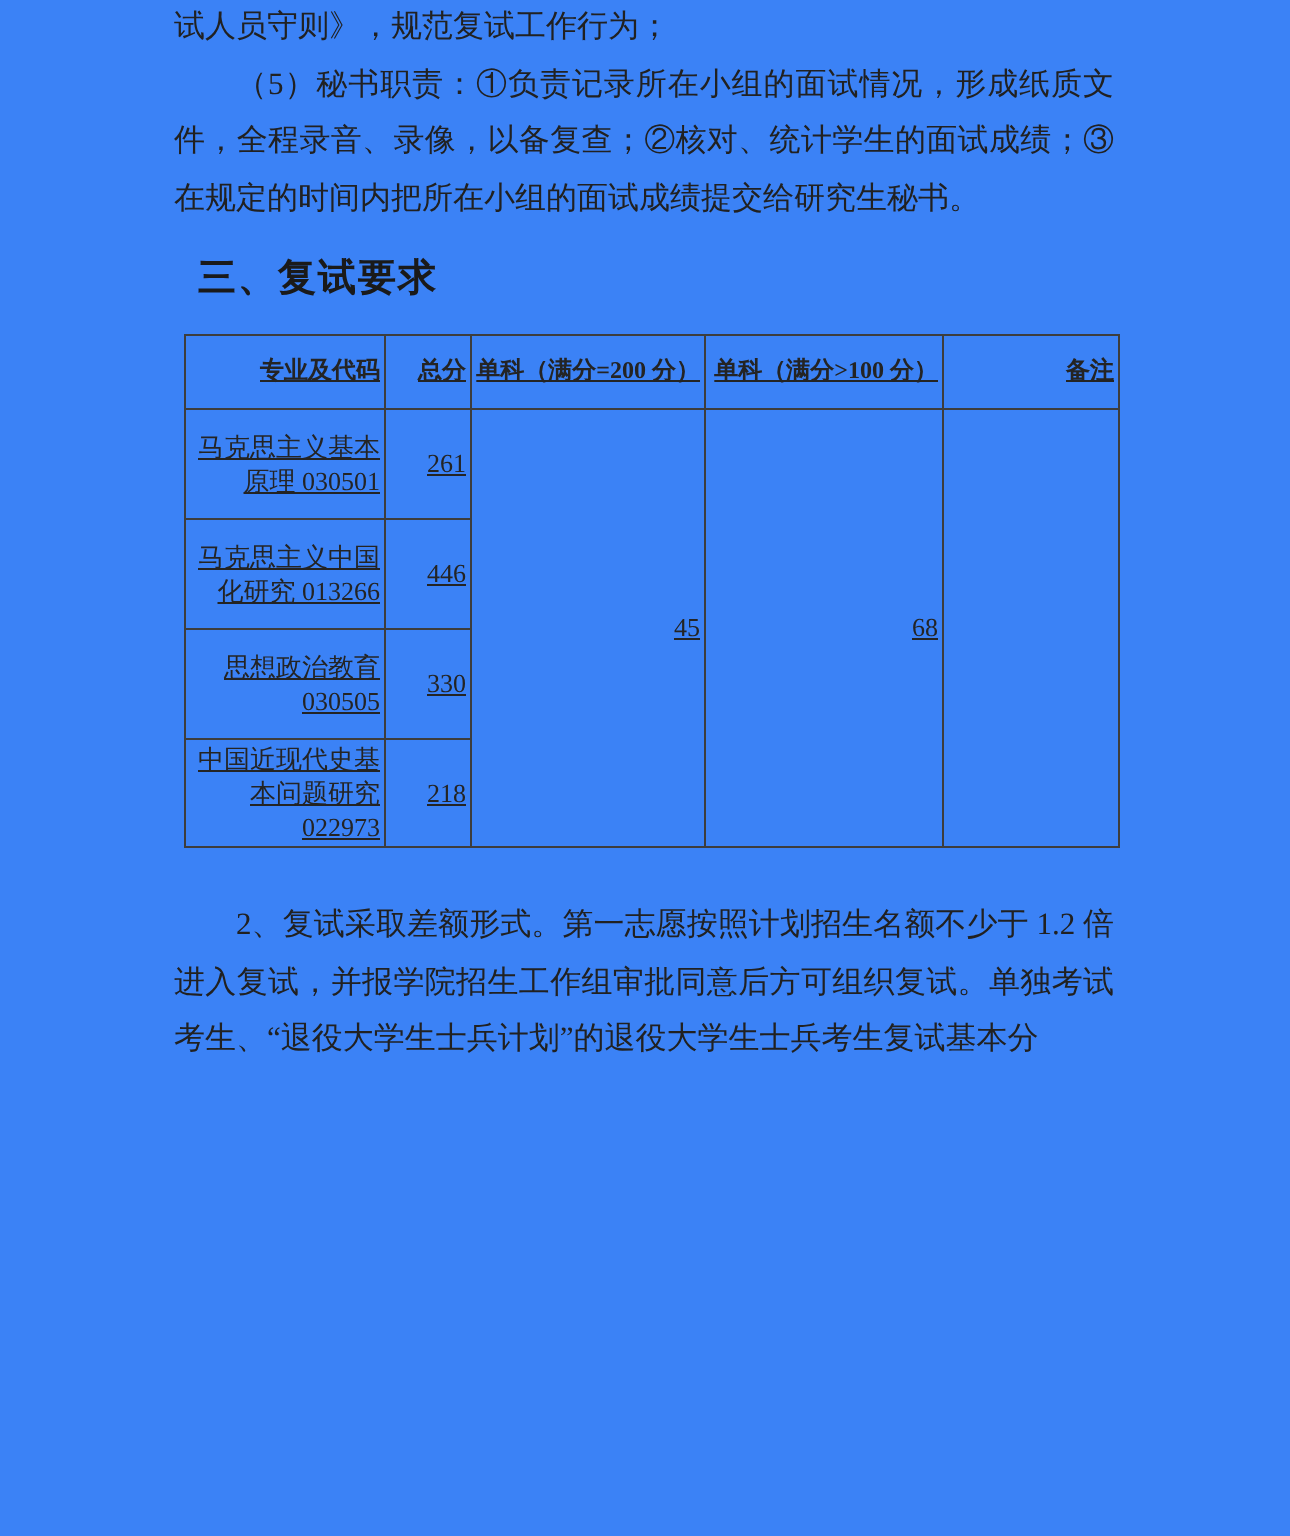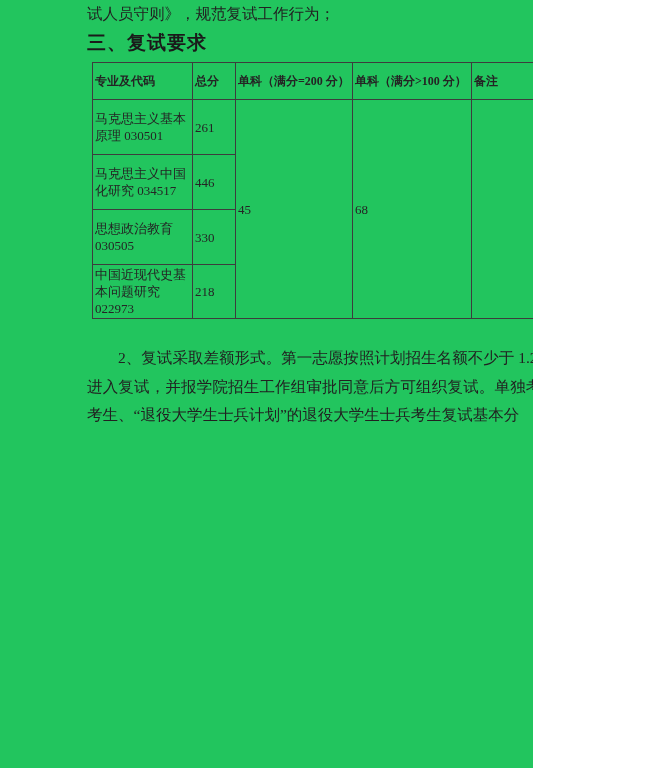--- a/index.html
+++ b/index.html
@@ -2,23 +2,23 @@
 <html lang="zh"><head>
 <meta charset="utf-8">
 <style>
   html, body {
     margin: 0;
     padding: 0;
     background: #ffffff;
   }
   .page {
     position: relative;
-    width: 533px;
+    width: 645px;
     height: 768px;
-    background: #22c55e;
+    background: #3b82f6;
     overflow: hidden;
     font-family: "Liberation Serif", "DejaVu Serif", serif;
     color: #212121;
   }
   .content {
     position: absolute;
     left: 87px;
     top: 0;
     width: 470px;
   }
@@ -28,47 +28,48 @@
     line-height: 28.6px;
     text-align: justify;
     text-justify: inter-character;
     text-indent: 2em;
     word-break: normal;
   }
   .para.no-indent {
     text-indent: 0;
   }
   .section-heading {
-    margin: 0;
+    margin: 12px;
     font-family: "Liberation Sans", "DejaVu Sans", sans-serif;
     font-weight: bold;
     font-size: 19px;
     letter-spacing: 1px;
     line-height: 28.6px;
     color: #1a1a1a;
   }
   table.score-table {
     border-collapse: collapse;
     table-layout: fixed;
     width: 467px;
     margin: 5px 0 0 5px;
   }
   .score-table col.c-major  { width: 100px; }
   .score-table col.c-total  { width: 43px;  }
   .score-table col.c-eq100  { width: 117px; }
   .score-table col.c-gt100  { width: 119px; }
   .score-table col.c-remark { width: 88px;  }
   .score-table th, .score-table td {
     border: 1.5px solid #3d3d3d;
-    text-align: left;
+    text-align: right;
     vertical-align: middle;
     padding: 1px 2px;
     box-sizing: border-box;
     font-family: "Liberation Serif", "DejaVu Serif", serif;
     color: #242424;
+    text-decoration: underline;
   }
   .score-table th {
     font-size: 12px;
     font-weight: bold;
     height: 37px;
     white-space: nowrap;
     overflow: hidden;
   }
   .score-table td {
     font-size: 13px;
@@ -83,20 +84,21 @@
 </head>
 <body>
 
 <div class="page">
   <div class="content">
 
     <p class="para no-indent">试人员守则》，规范复试工作行为；</p>
 
 
 
+    <p class="para">（5）秘书职责：①负责记录所在小组的面试情况，形成纸质文件，全程录音、录像，以备复查；②核对、统计学生的面试成绩；③在规定的时间内把所在小组的面试成绩提交给研究生秘书。</p>
 
     <h3 class="section-heading">三、复试要求</h3>
 
 
     <table class="score-table">
       <colgroup>
         <col class="c-major">
         <col class="c-total">
         <col class="c-eq100">
         <col class="c-gt100">
@@ -113,21 +115,21 @@
       </thead>
       <tbody>
         <tr class="row-2line">
           <td>马克思主义基本原理 030501</td>
           <td>261</td>
           <td rowspan="4">45</td>
           <td rowspan="4">68</td>
           <td rowspan="4"></td>
         </tr>
         <tr class="row-2line">
-          <td>马克思主义中国化研究 034517</td>
+          <td>马克思主义中国化研究 013266</td>
           <td>446</td>
         </tr>
         <tr class="row-2line">
           <td>思想政治教育 030505</td>
           <td>330</td>
         </tr>
         <tr class="row-3line">
           <td>中国近现代史基本问题研究 022973</td>
           <td>218</td>
         </tr>

